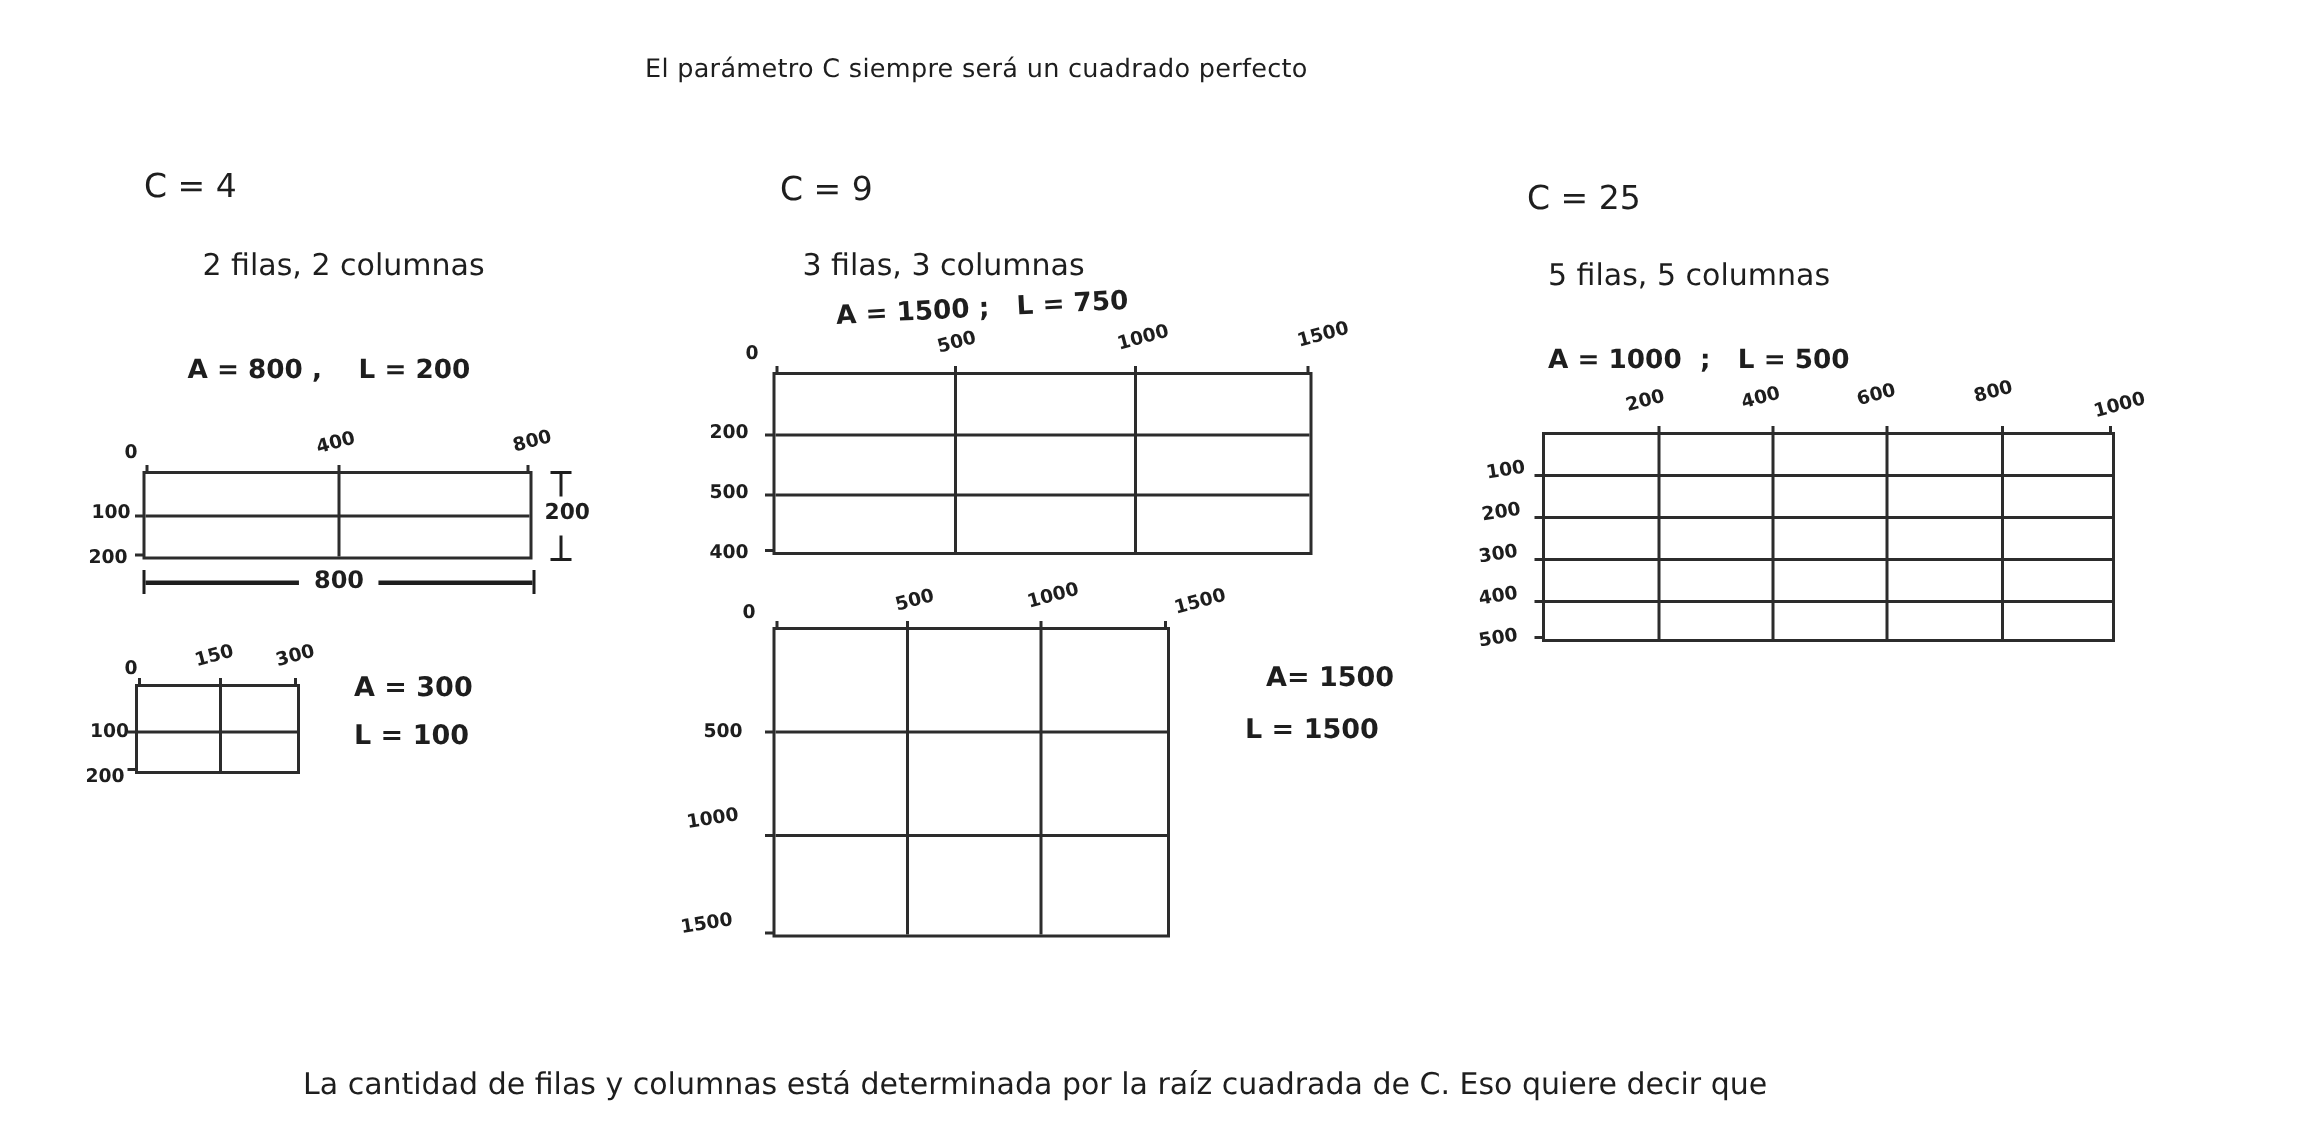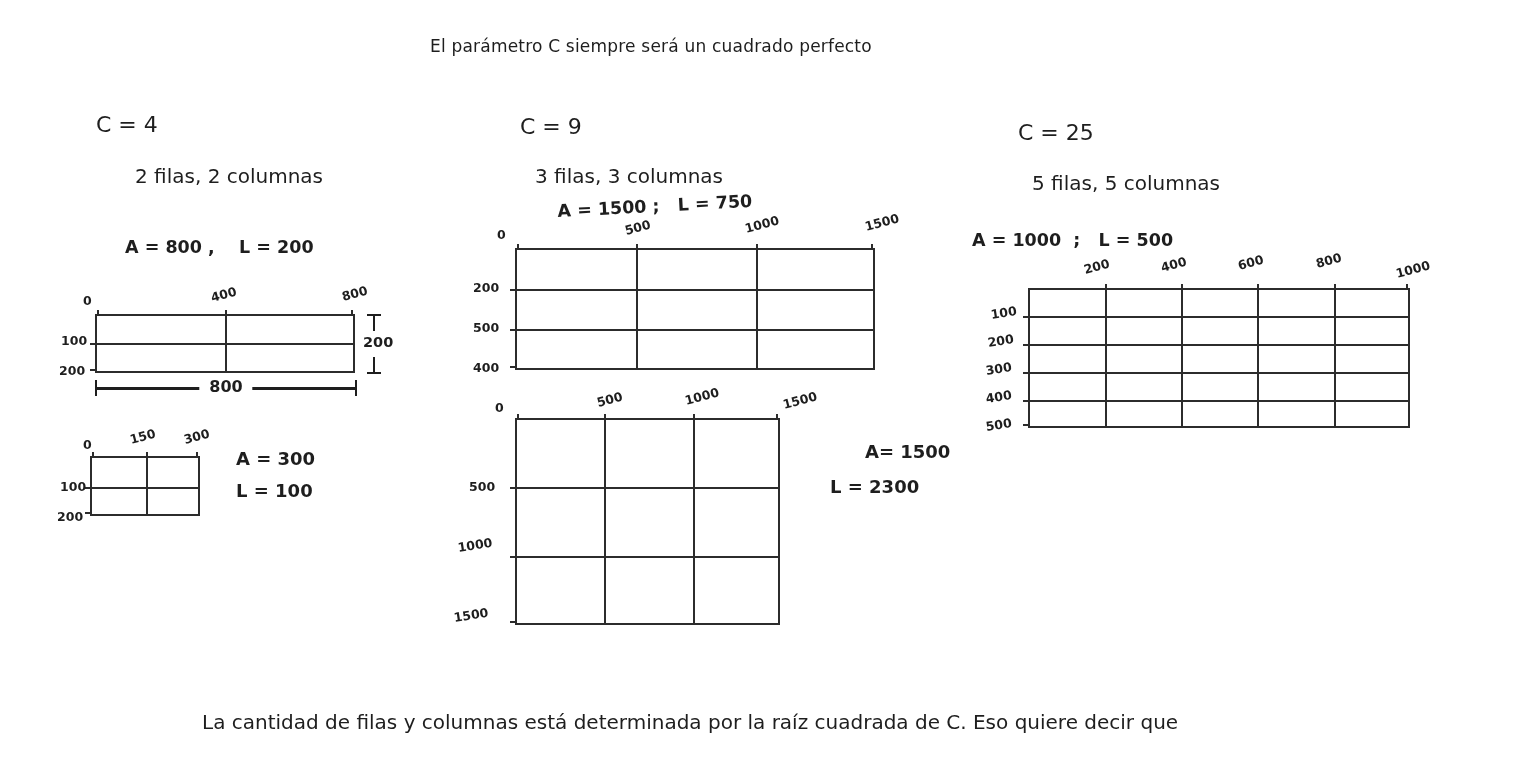--- a/index.html
+++ b/index.html
@@ -131,26 +131,26 @@
     <i class="tky" style="top:136px;"></i>
     <i class="tky" style="bottom:0;"></i>
     <span class="tick" style="left:-22px;top:-20px;">0</span>
     <span class="tick sl" style="left:82px;top:-25px;">500</span>
     <span class="tick sl" style="left:170px;top:-27px;">1000</span>
     <span class="tick sl" style="left:268px;top:-23px;">1500</span>
     <span class="tick" style="left:-48px;top:59px;">500</span>
     <span class="tick sl2" style="left:-58px;top:120px;">1000</span>
     <span class="tick sl2" style="left:-62px;top:190px;">1500</span>
   </div>
-  <div class="lbl side" style="left:865px;top:441px;">A= 1500</div>
-  <div class="lbl side" style="left:830px;top:476px;">L = 2300</div>
+  <div class="lbl side" style="left:844px;top:441px;">A= 1500</div>
+  <div class="lbl side" style="left:830px;top:476px;">L = 1500</div>
 
   <div class="lbl chead" style="left:1018px;top:120px;">C = 25</div>
   <div class="lbl sub" style="left:1032px;top:171px;">5 filas, 5 columnas</div>
-  <div class="lbl param" style="left:972px;top:230px;text-align:right;">A = 1000  ;   L = 500</div>
+  <div class="lbl param" style="left:1032px;top:230px;text-align:right;">A = 1000  ;   L = 500</div>
 
   <div class="grid" style="left:1028px;top:288px;width:382px;height:140px;">
     <div class="vl" style="left:75px;"></div>
     <div class="vl" style="left:151px;"></div>
     <div class="vl" style="left:227px;"></div>
     <div class="vl" style="left:304px;"></div>
     <div class="hl" style="top:26px;"></div>
     <div class="hl" style="top:54px;"></div>
     <div class="hl" style="top:82px;"></div>
     <div class="hl" style="top:110px;"></div>

